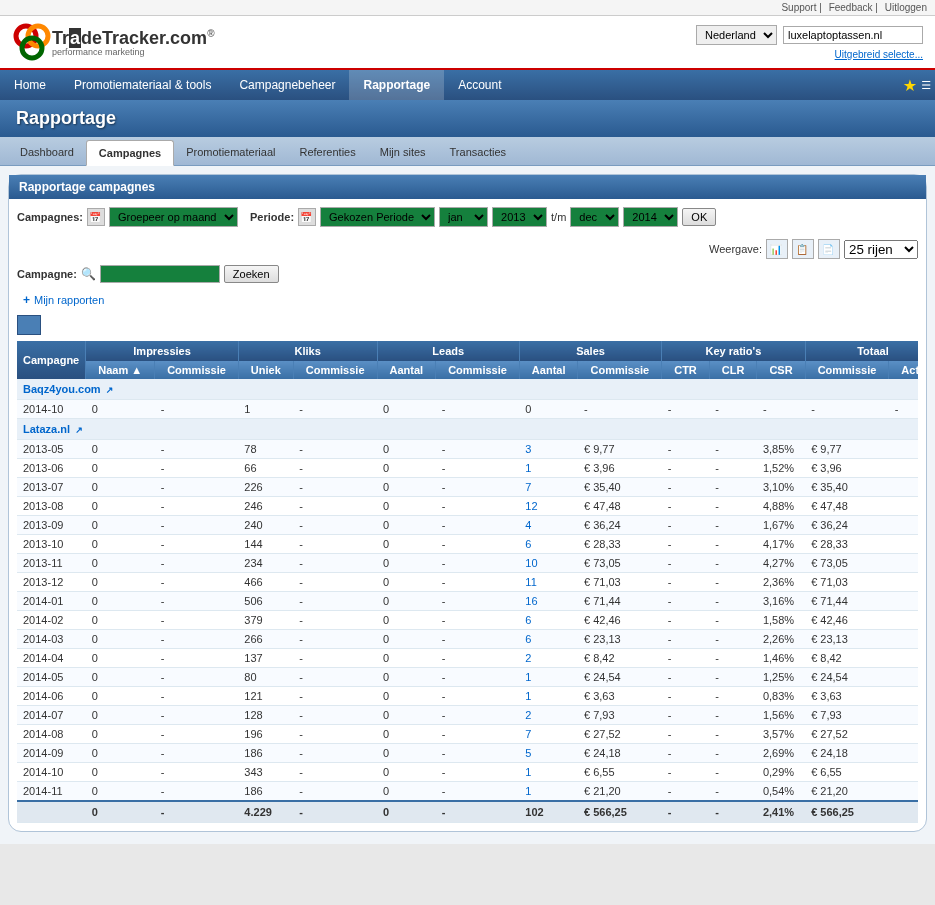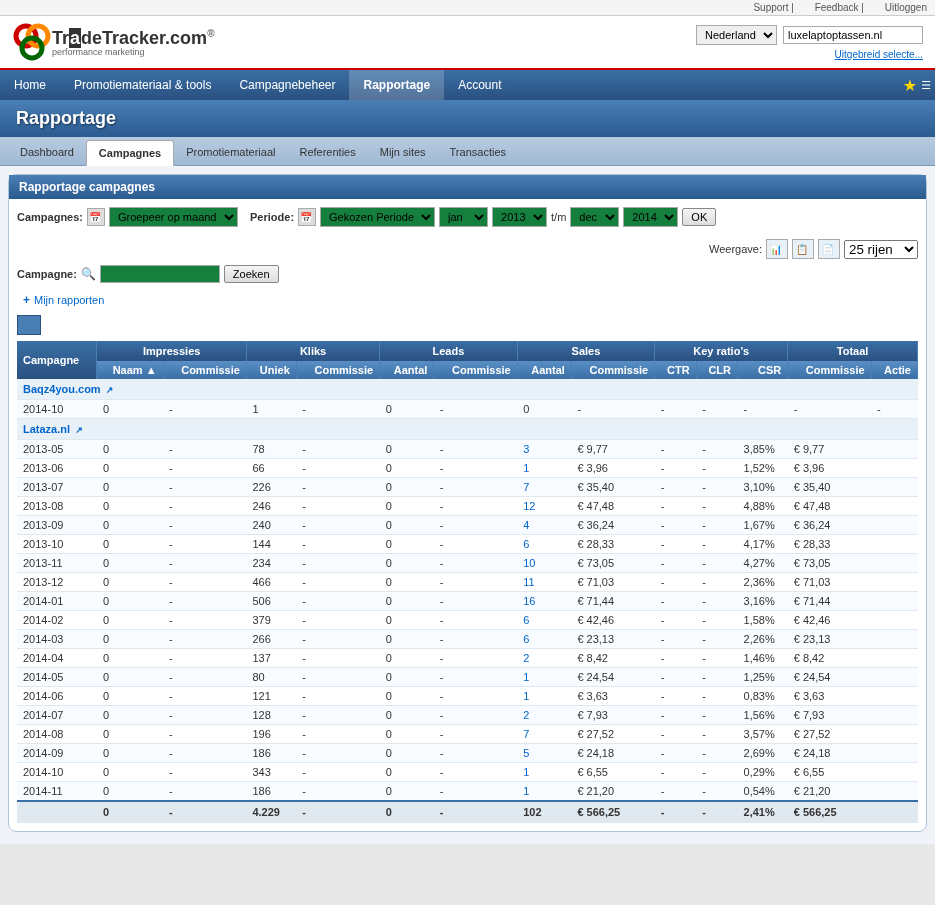--- a/index.html
+++ b/index.html
@@ -1,20 +1,20 @@
 <!DOCTYPE html>
 <html><head>
   <meta charset="utf-8">
   <style>
     * { margin: 0; padding: 0; box-sizing: border-box; }
     body { font-family: Arial, Helvetica, sans-serif; font-size: 11px; background: #e8e8e8; color: #333; width: 935px; }
 
     
     .top-bar { background: #f5f5f5; border-bottom: 1px solid #ccc; padding: 2px 8px; text-align: right; font-size: 10px; color: #555; }
-    .top-bar a { color: #555; text-decoration: none; margin-left: 18px; }
+    .top-bar a { color: #555; text-decoration: none; margin-left: 4px; }
 
     
     .header { background: #fff; display: flex; align-items: center; justify-content: space-between; padding: 6px 12px; border-bottom: 2px solid #cc0000; }
     .logo-area { display: flex; align-items: center; }
     .logo-text { font-size: 18px; font-weight: bold; color: #333; }
     .logo-sub { font-size: 9px; color: #666; margin-top: -2px; }
     .header-right { display: flex; flex-direction: column; align-items: flex-end; gap: 4px; }
     .header-controls { display: flex; gap: 6px; align-items: center; }
     .header-controls select { font-size: 11px; padding: 2px 4px; border: 1px solid #aaa; }
     .header-controls input { font-size: 11px; padding: 2px 4px; border: 1px solid #aaa; width: 140px; }
@@ -33,21 +33,21 @@
 
     
     .sub-nav { background: linear-gradient(to bottom, #b8cce0, #a0b8d4); padding: 0 8px; display: flex; border-bottom: 1px solid #7a9cbf; }
     .sub-nav a { color: #333; text-decoration: none; padding: 6px 12px; font-size: 11px; display: inline-block; border-radius: 3px 3px 0 0; margin-top: 3px; }
     .sub-nav a.active { background: #fff; border: 1px solid #aaa; border-bottom: 1px solid #fff; margin-bottom: -1px; font-weight: bold; }
 
     
     .content { background: #f0f4f8; padding: 8px; }
 
     
-    .card { background: #fff; border: 1px solid #b0c4d8; border-radius: 8px; margin-bottom: 4px; }
+    .card { background: #fff; border: 1px solid #b0c4d8; border-radius: 13px; margin-bottom: 4px; }
     .card-header { background: linear-gradient(to bottom, #4a7fb5, #2a5a90); padding: 5px 10px; }
     .card-header h3 { color: #fff; font-size: 12px; font-weight: bold; }
     .card-body { padding: 8px; }
 
     
     .form-row { display: flex; align-items: center; gap: 12px; flex-wrap: wrap; margin-bottom: 6px; }
     .form-group { display: flex; align-items: center; gap: 4px; }
     .form-group label { font-size: 11px; color: #333; font-weight: bold; }
     .form-group select, .form-group input[type=text] { font-size: 11px; padding: 2px 4px; border: 1px solid #aaa; background: #15803d; }
     .form-group .small-icon { width: 18px; height: 18px; background: #ddd; border: 1px solid #aaa; display: inline-flex; align-items: center; justify-content: center; font-size: 10px; }
@@ -59,21 +59,21 @@
 
     
     .weergave-group { display: flex; align-items: center; gap: 4px; margin-left: auto; }
     .weergave-label { font-size: 11px; font-weight: normal; }
     .icon-btn { width: 22px; height: 20px; border: 1px solid #aaa; background: #e8f0f8; display: inline-flex; align-items: center; justify-content: center; cursor: pointer; font-size: 10px; }
 
     
     .table-container { overflow-x: auto; }
     table { border-collapse: collapse; width: 100%; font-size: 11px; }
     table thead tr.header-row th { background: linear-gradient(to bottom, #3a6fa5, #2a5080); color: #fff; padding: 4px 6px; text-align: left; font-weight: bold; border-right: 1px solid #4a7fb5; white-space: nowrap; }
-    table thead tr.sub-header th { background: linear-gradient(to bottom, #5a8fc5, #3a6fa5); color: #fff; padding: 3px 6px; text-align: right; border-right: 1px solid #4a7fb5; white-space: nowrap; }
+    table thead tr.sub-header th { background: linear-gradient(to bottom, #5a8fc5, #3a6fa5); color: #fff; padding: 3px 12px; text-align: center; border-right: 1px solid #4a7fb5; white-space: nowrap; }
     table tbody tr { border-bottom: 1px solid #dde8f0; }
     table tbody tr.campaign-row td { background: #e8f0f8; font-weight: bold; padding: 4px 6px; }
     table tbody tr.data-row td { padding: 3px 6px; }
     table tbody tr.data-row:nth-child(even) { background: #f8fbff; }
     table tbody tr.total-row td { background: #e0e8f0; font-weight: bold; padding: 4px 6px; border-top: 2px solid #3a6fa5; }
     td a { color: #0066cc; text-decoration: none; }
     .ext-link { font-size: 9px; color: #0066cc; margin-left: 2px; }
 
     
     .logo-svg { width: 40px; height: 40px; }

